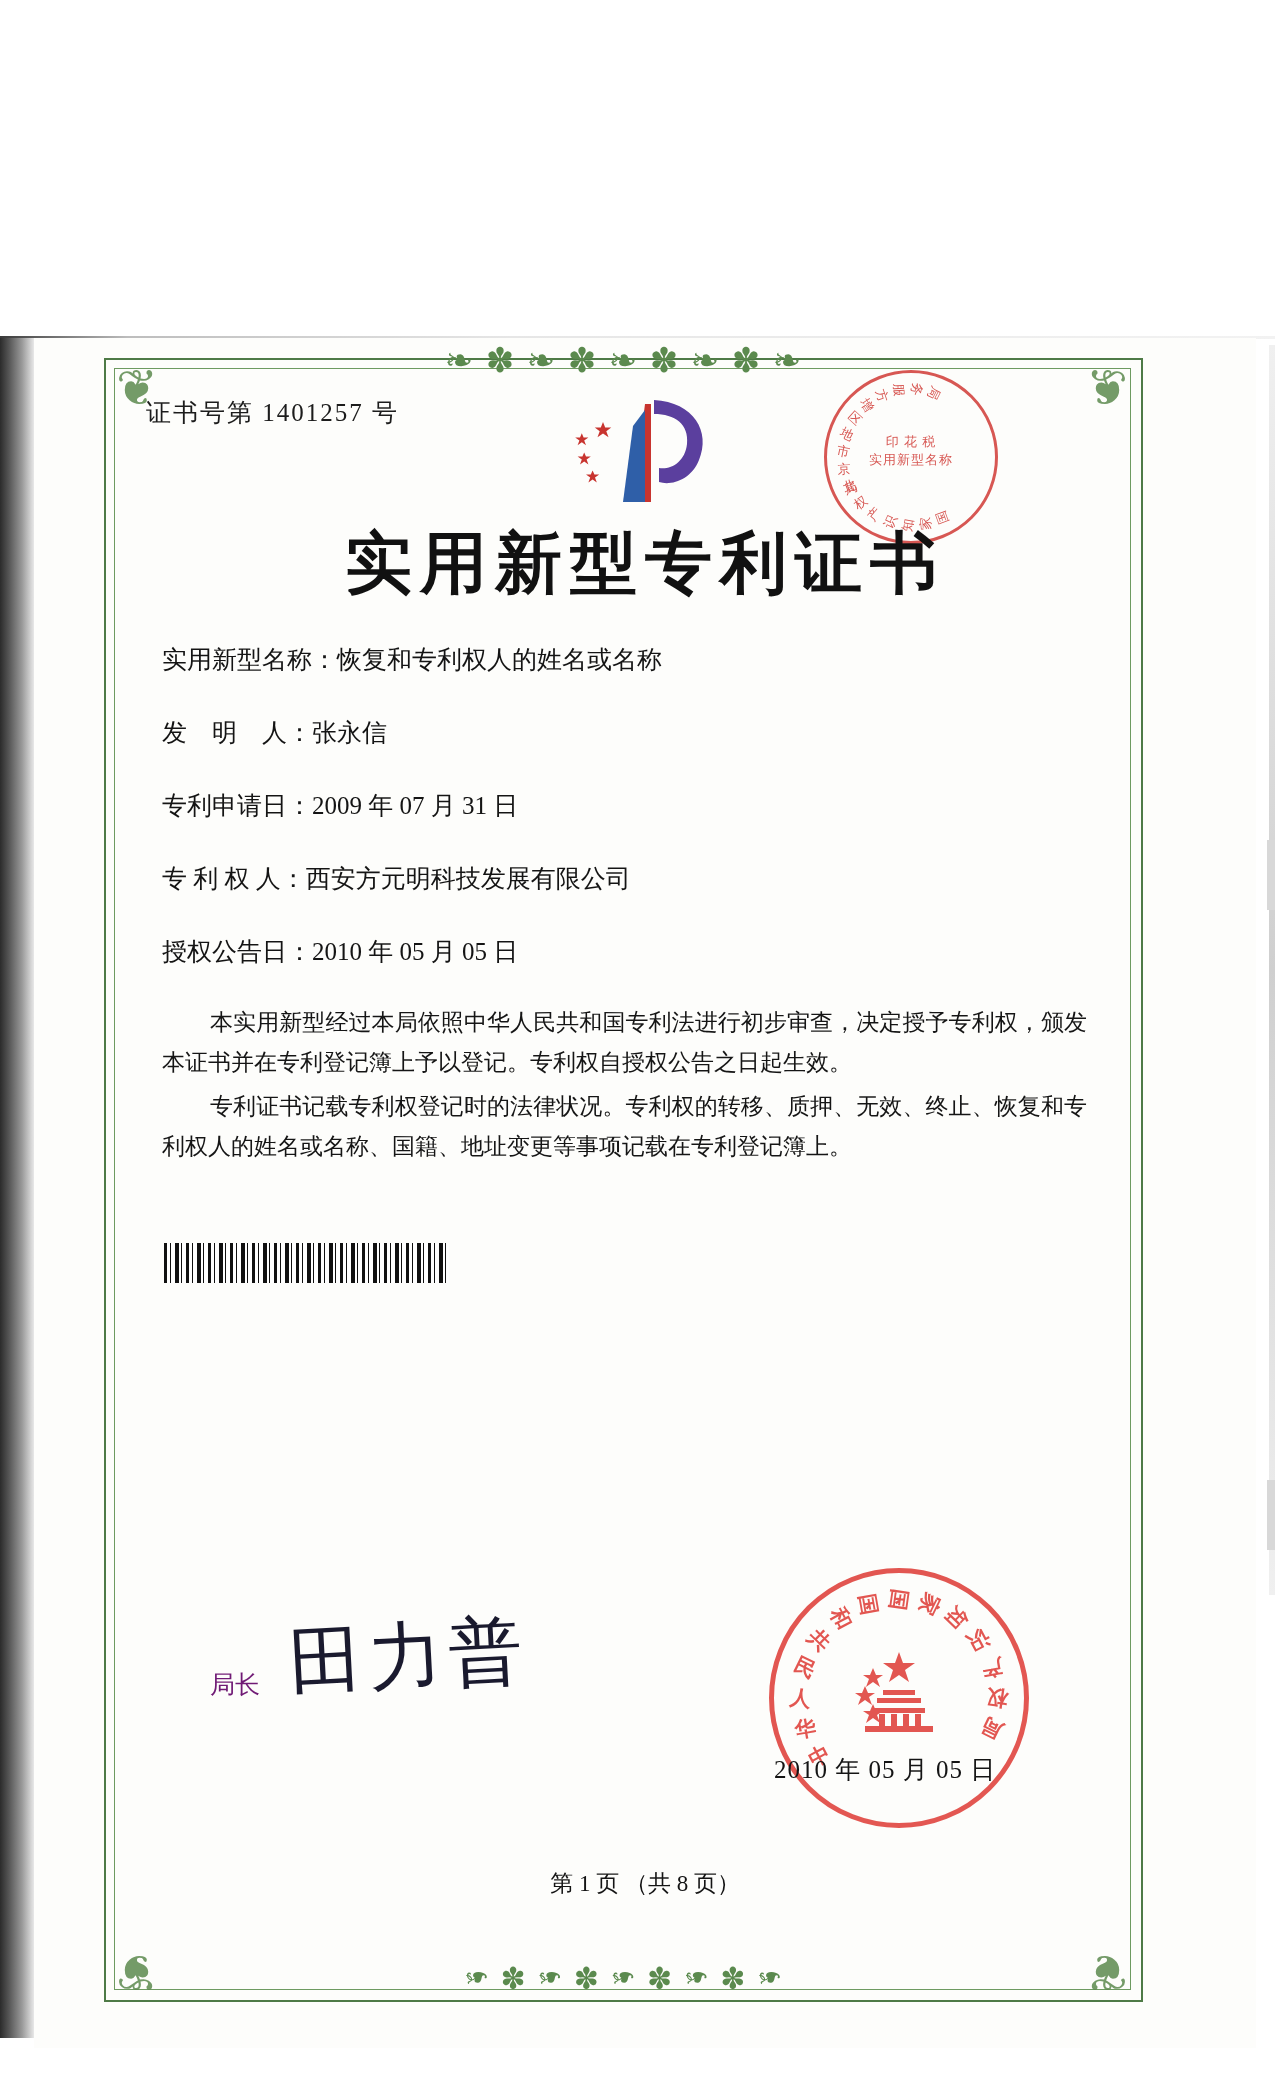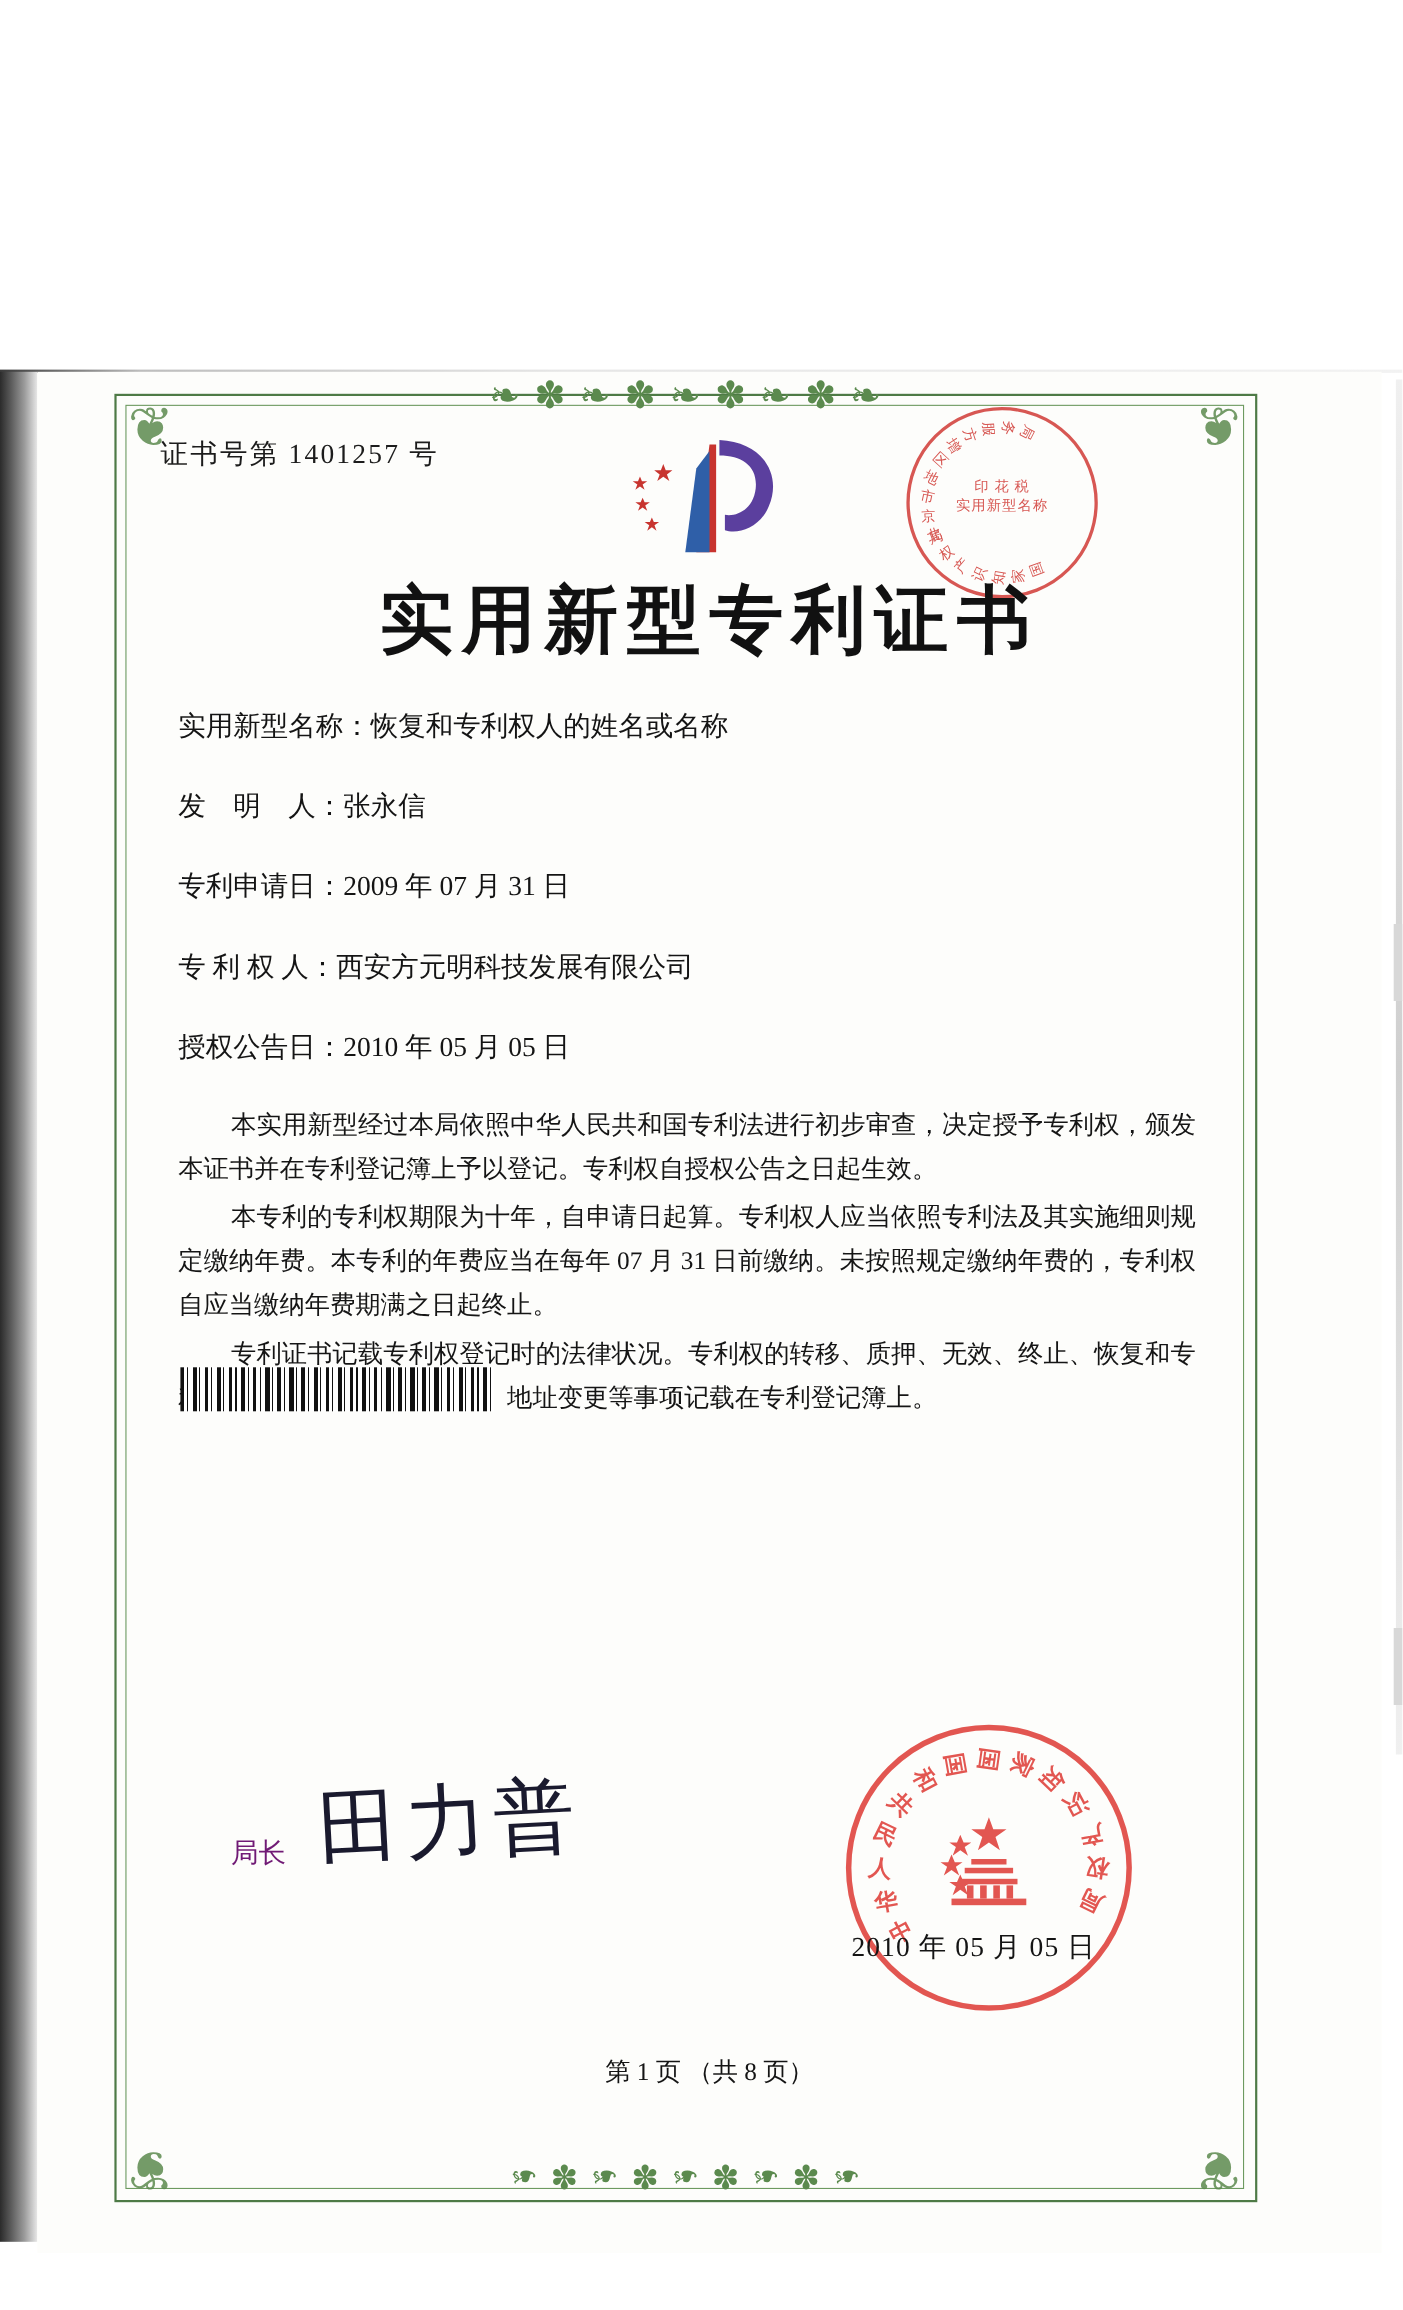--- a/index.html
+++ b/index.html
@@ -357,21 +357,20 @@
     <div class="field-row">
       <span class="field-label">专 利 权 人：</span><span class="field-value">西安方元明科技发展有限公司</span>
     </div>
     <div class="field-row">
       <span class="field-label">授权公告日：</span><span class="field-value">2010 年 05 月 05 日</span>
     </div>
   </div>
 
   <div class="body-text">
     <p>本实用新型经过本局依照中华人民共和国专利法进行初步审查，决定授予专利权，颁发本证书并在专利登记簿上予以登记。专利权自授权公告之日起生效。</p>
-    <p>本专利的专利权期限为十年，自申请日起算。专利权人应当依照专利法及其实施细则规定缴纳年费。本专利的年费应当在每年 07 月 31 日前缴纳。未按照规定缴纳年费的，专利权自应当缴纳年费期满之日起终止。</p>
     <p>专利证书记载专利权登记时的法律状况。专利权的转移、质押、无效、终止、恢复和专利权人的姓名或名称、国籍、地址变更等事项记载在专利登记簿上。</p>
   </div>
 
   <div class="barcode"></div>
 
   <div class="director-label">局长</div>
   <div class="signature">田力普</div>
 
   <div class="stamp-main">
     <div class="ring-text">

